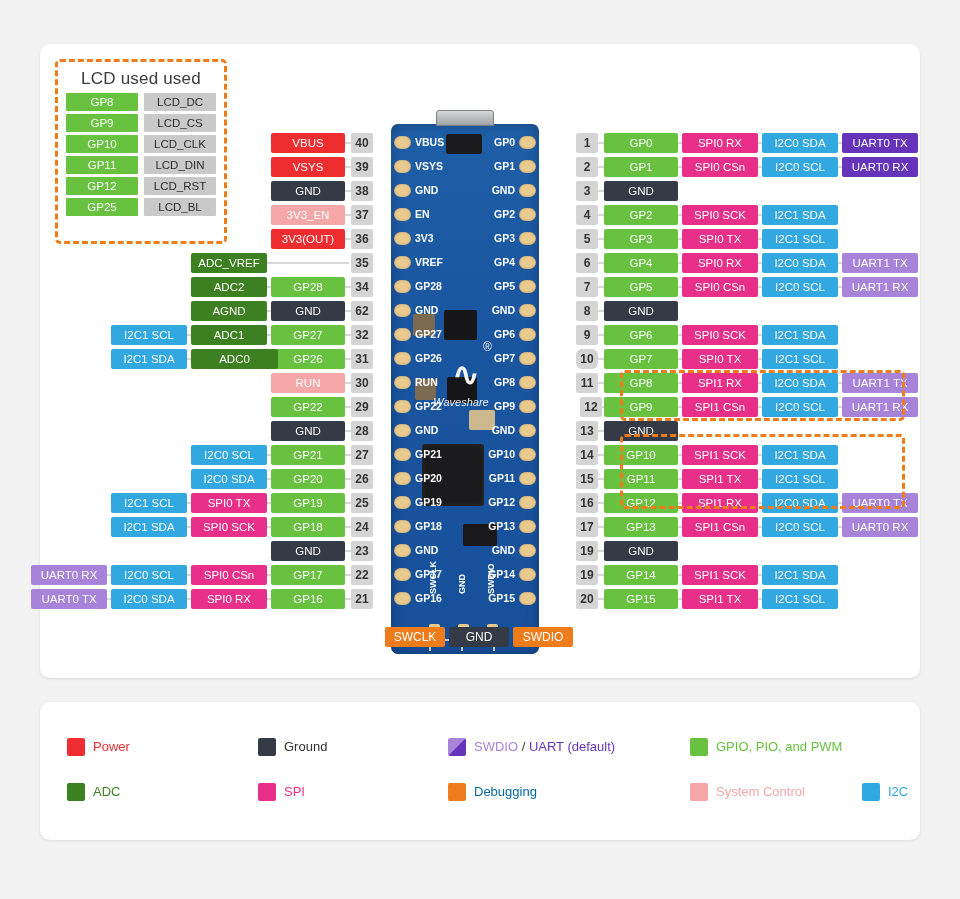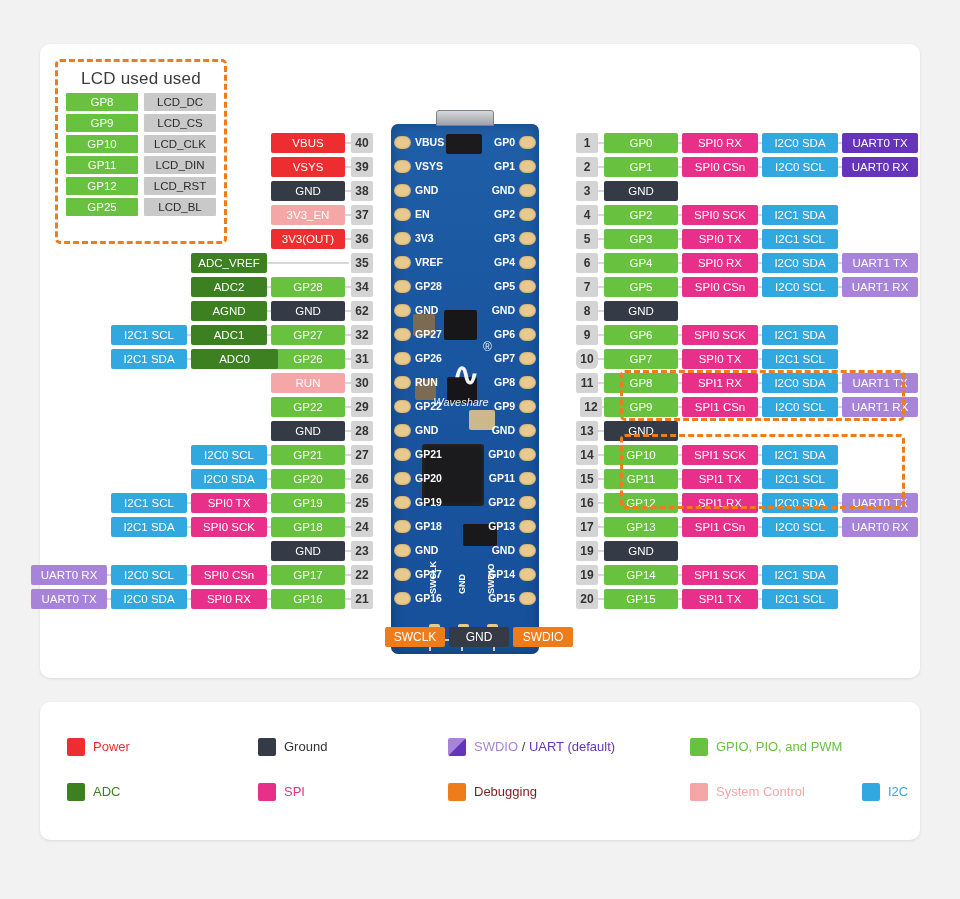--- a/index.html
+++ b/index.html
@@ -713,21 +713,21 @@
         <div class="lg-item" style="left: 27px; top: 79px;">
           <div class="lg-sw" style="background: rgb(61, 128, 33);"></div>
           <div class="lg-tx" style="color: rgb(61, 128, 33);">ADC</div>
         </div>
         <div class="lg-item" style="left: 218px; top: 79px;">
           <div class="lg-sw" style="background: rgb(232, 48, 138);"></div>
           <div class="lg-tx" style="color: rgb(232, 48, 138);">SPI</div>
         </div>
         <div class="lg-item" style="left: 408px; top: 79px;">
           <div class="lg-sw" style="background: rgb(239, 124, 27);"></div>
-          <div class="lg-tx" style="color: #7f1d1d; text-align: right;">Debugging</div>
+          <div class="lg-tx" style="color: #0369a1; text-align: right;">Debugging</div>
         </div>
         <div class="lg-item" style="left: 650px; top: 79px;">
           <div class="lg-sw" style="background: rgb(245, 166, 166);"></div>
           <div class="lg-tx" style="color: rgb(245, 166, 166);">System Control</div>
         </div>
         <div class="lg-item" style="left: 822px; top: 79px;">
           <div class="lg-sw" style="background: rgb(49, 168, 224);"></div>
           <div class="lg-tx" style="color: rgb(49, 168, 224);">I2C</div>
         </div>
       </div>

